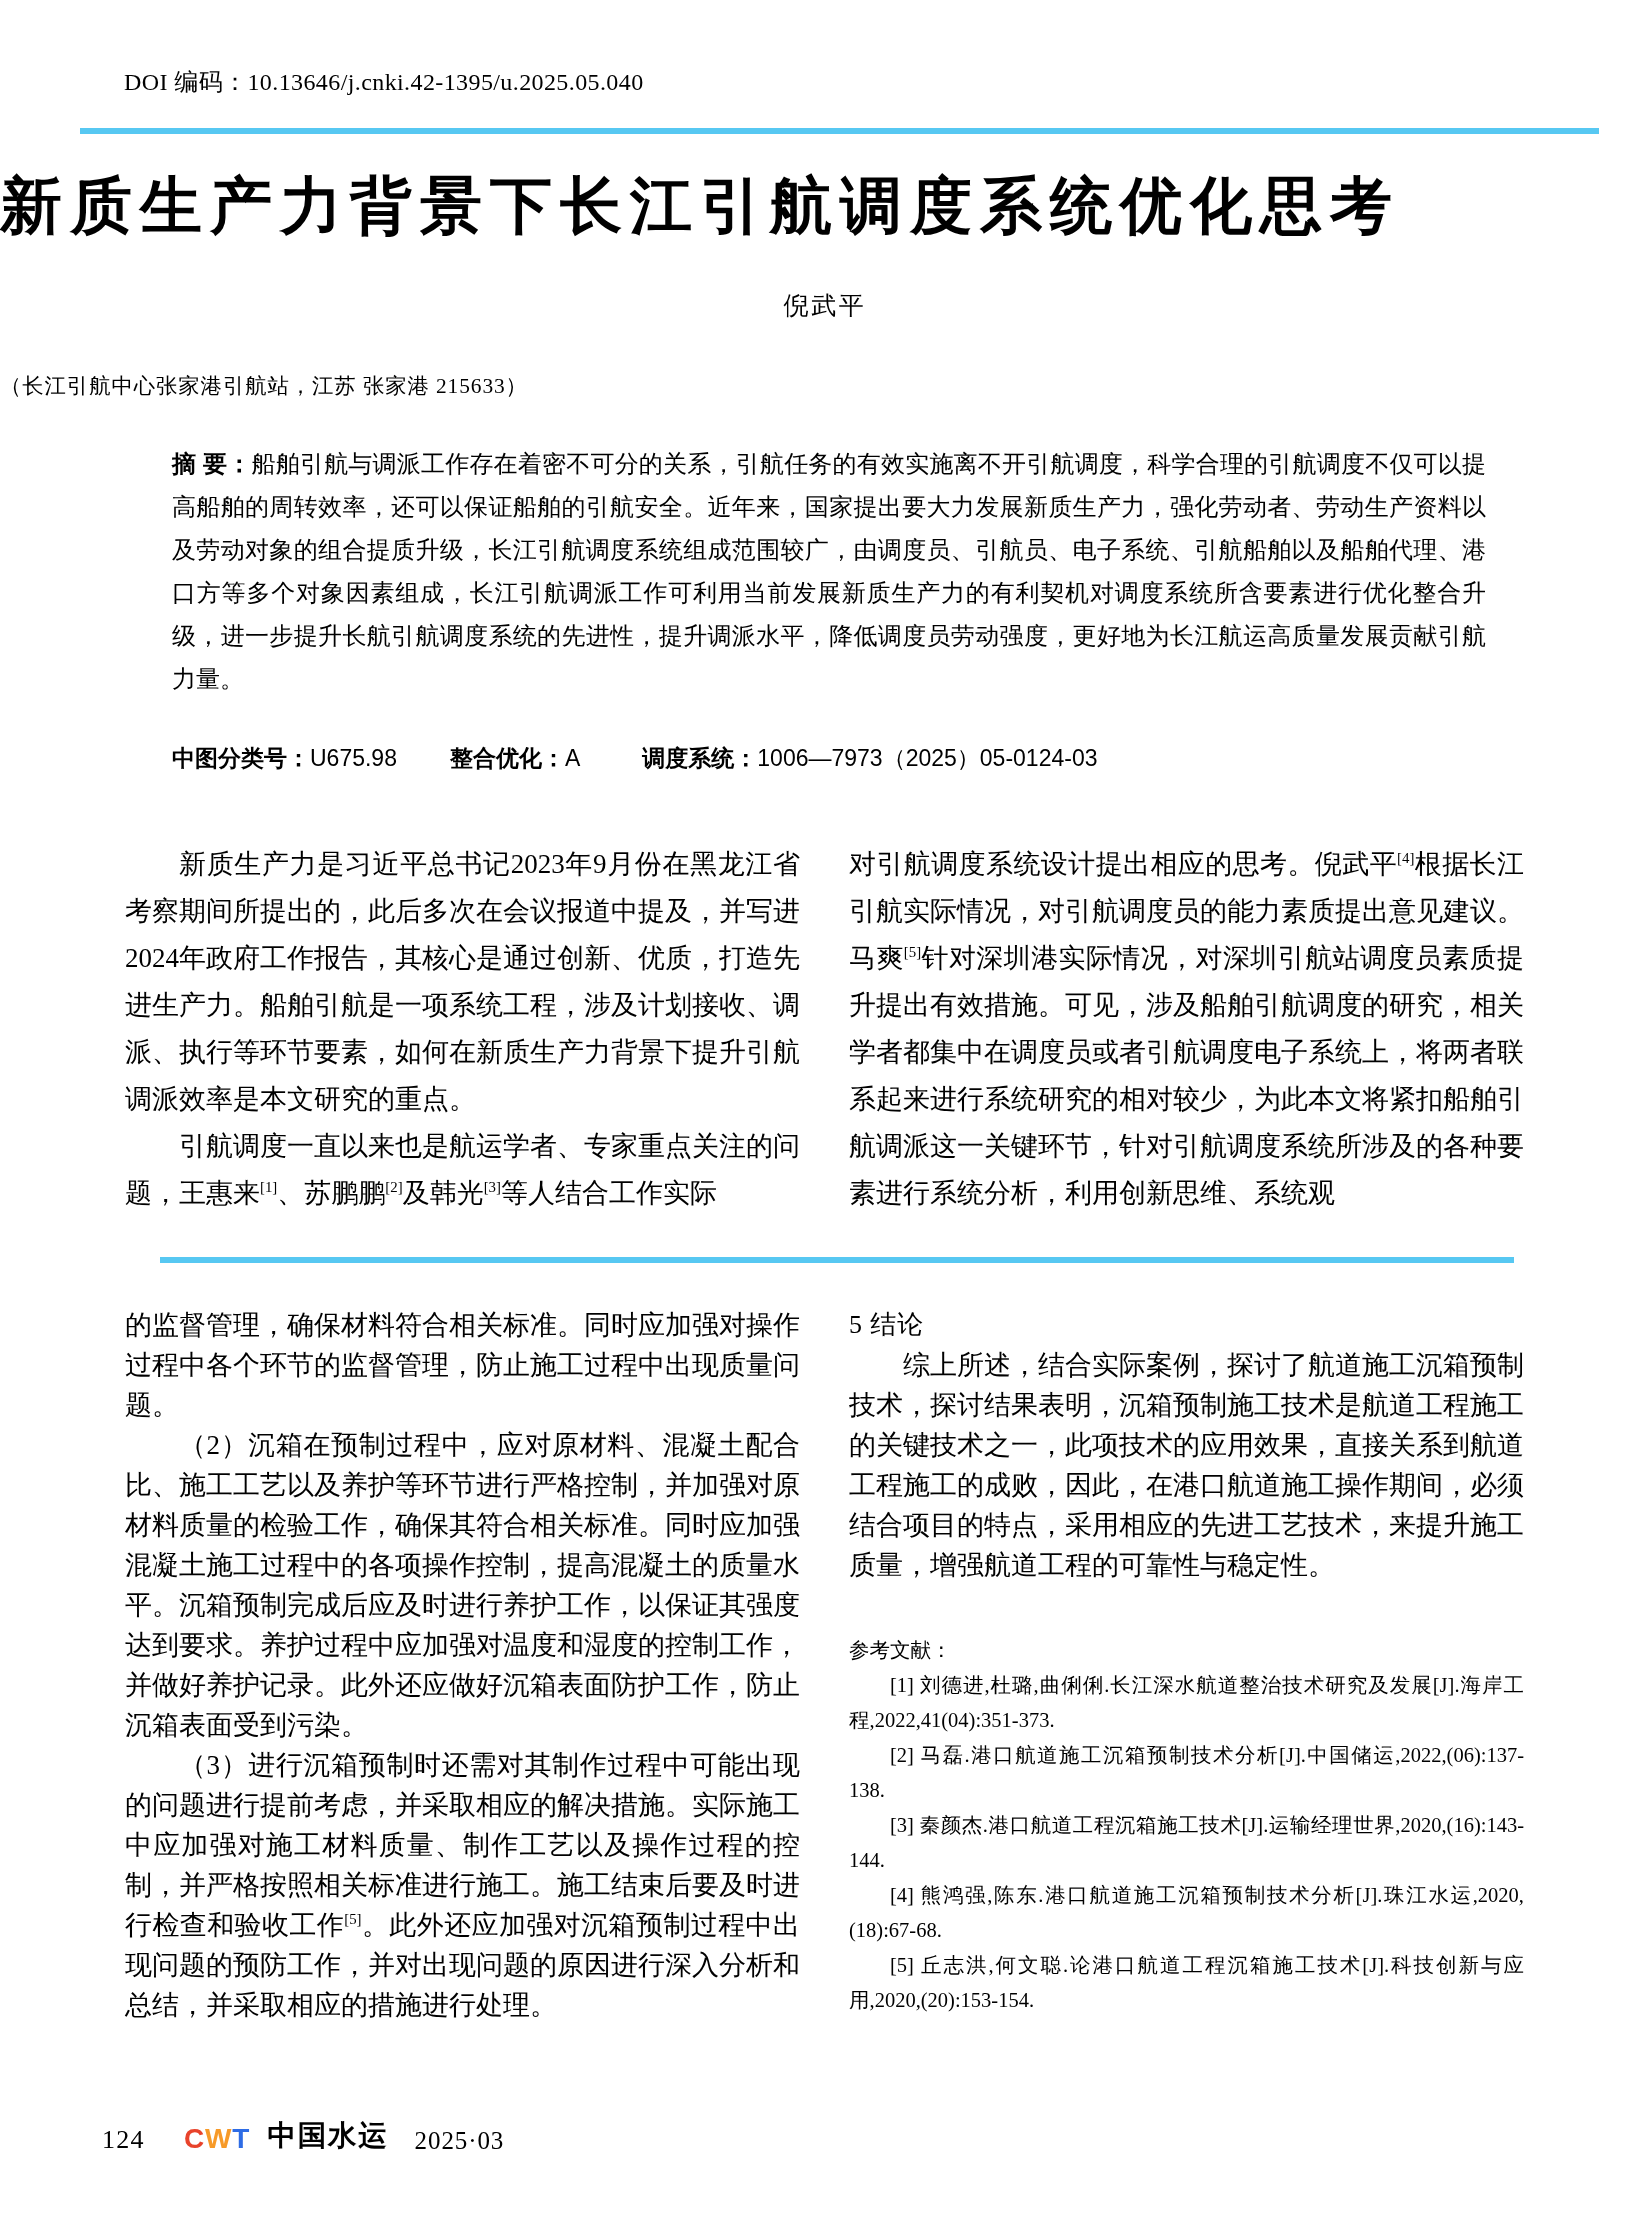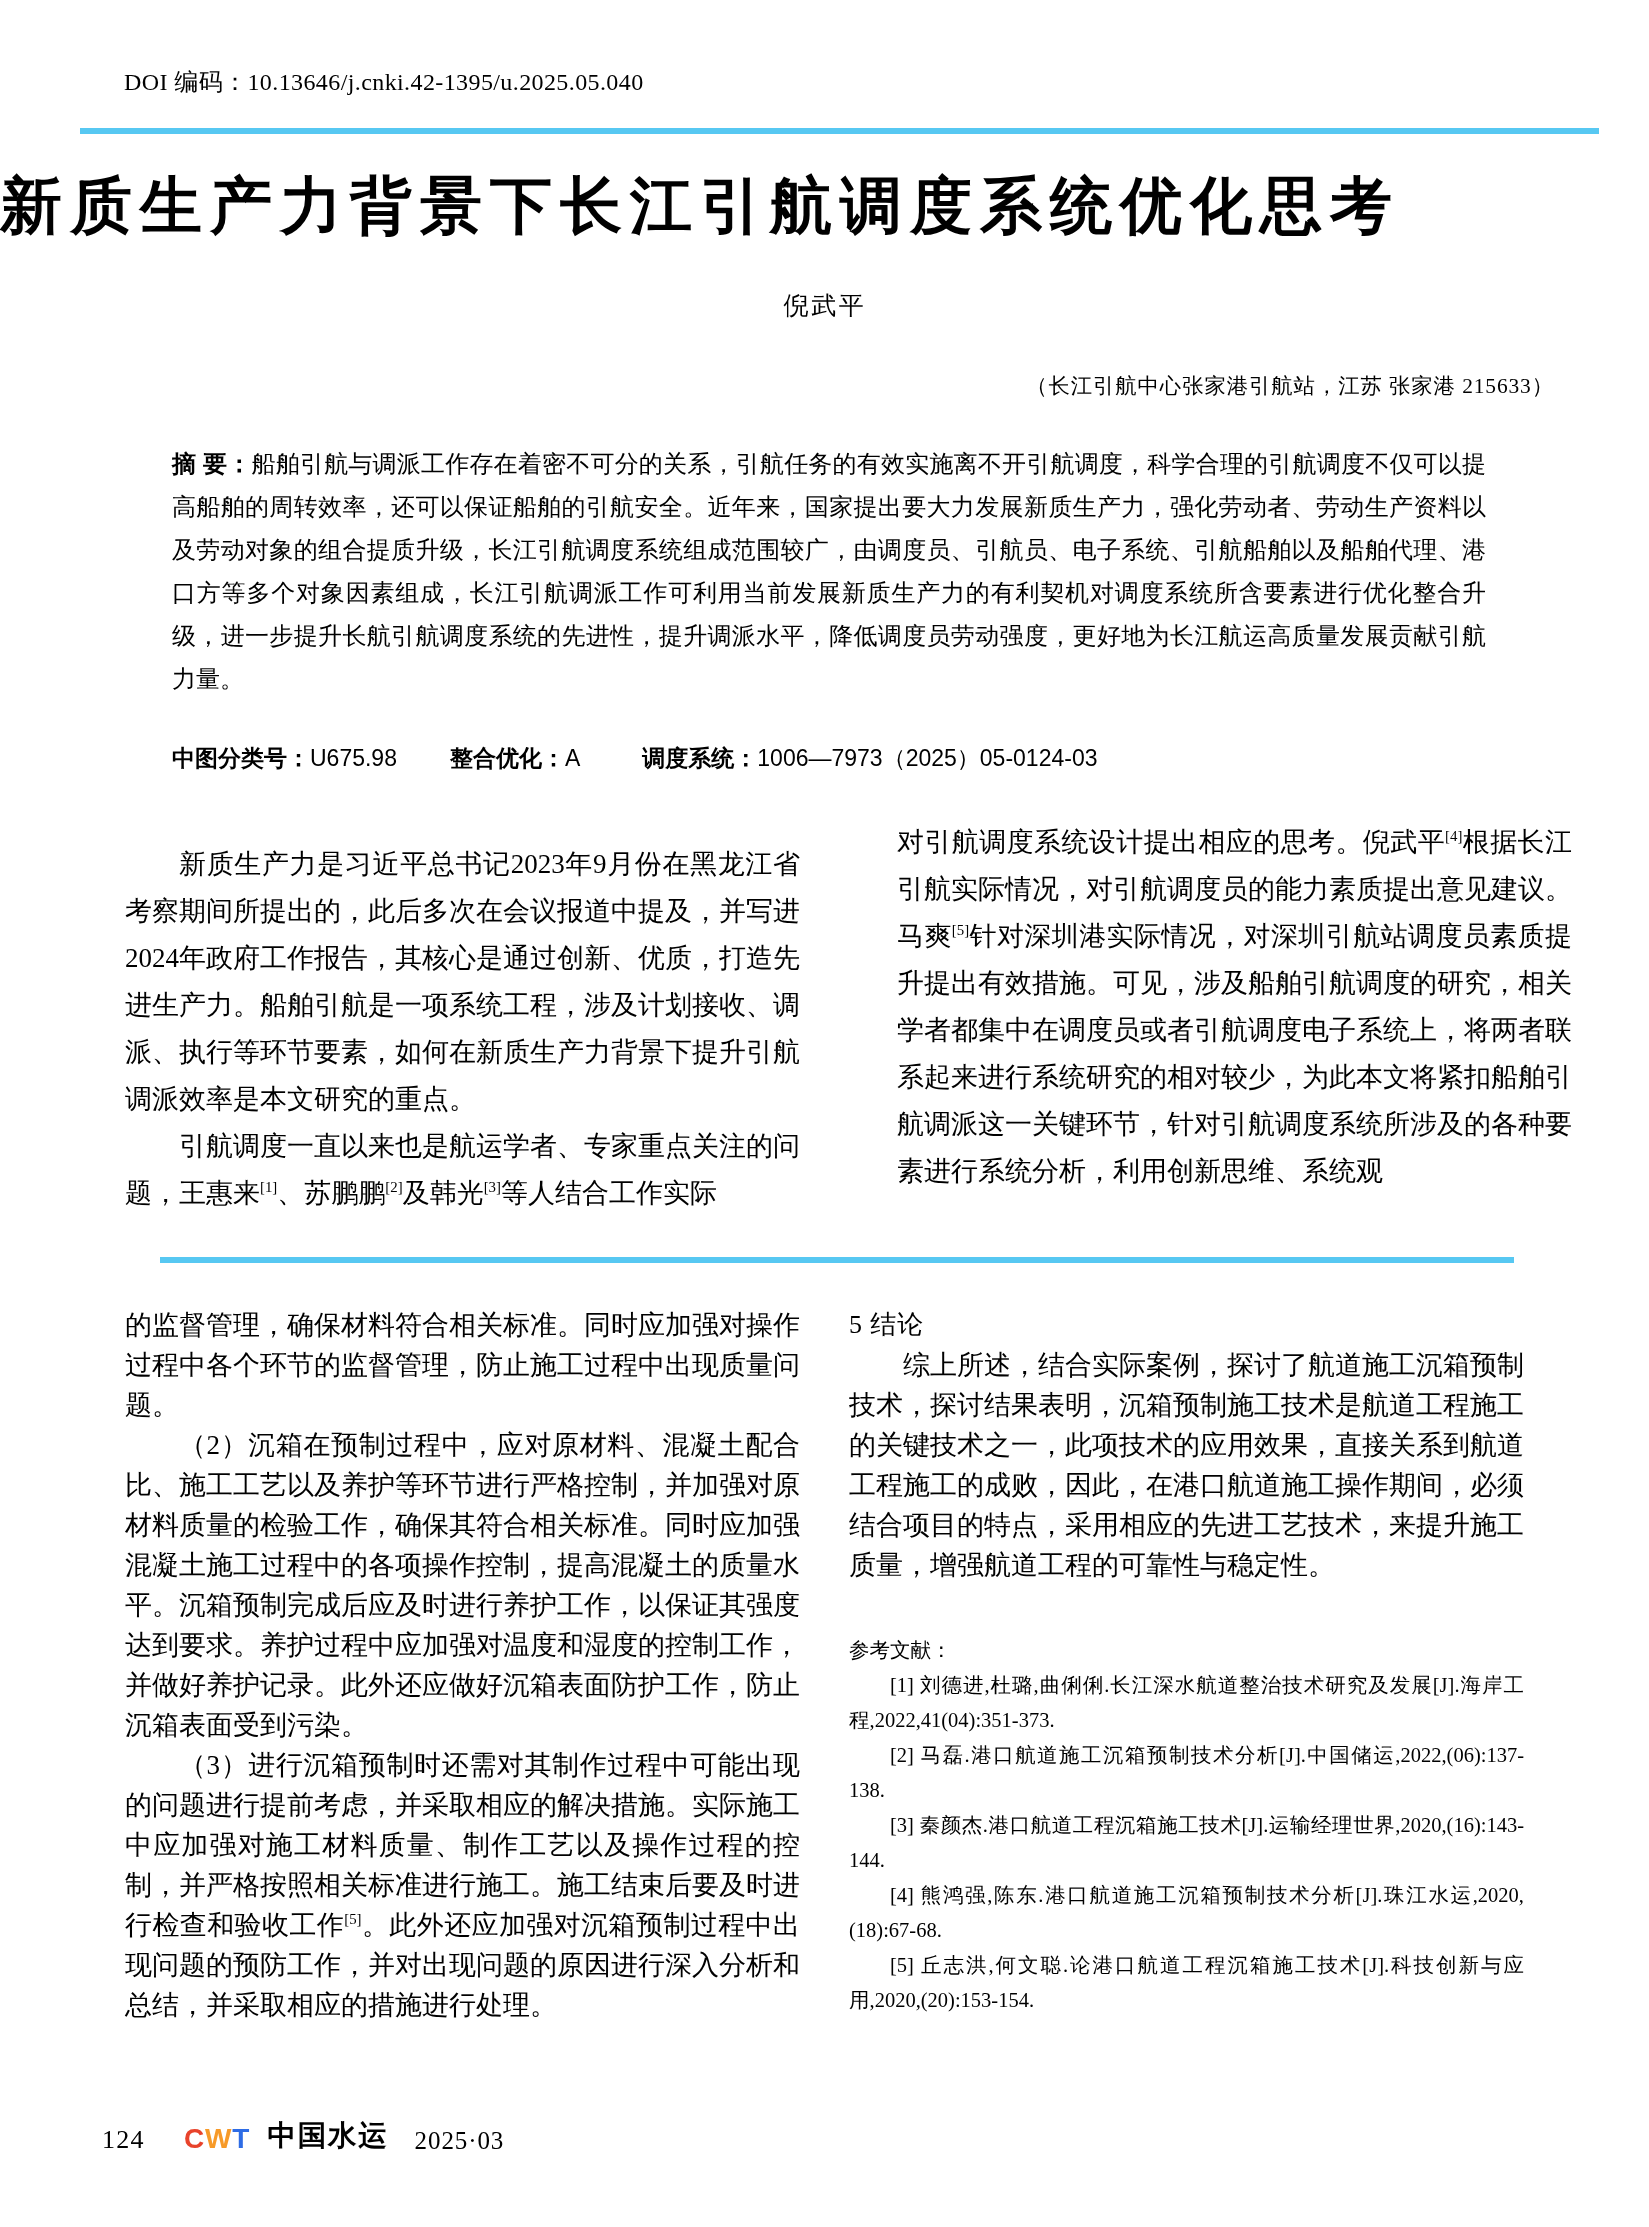--- a/index.html
+++ b/index.html
@@ -22,36 +22,36 @@
     position:absolute;left:0;top:164px;width:1388px;
     text-align:center;font-size:62px;font-weight:bold;
     letter-spacing:8px;white-space:nowrap;
   }
   .author{
     position:absolute;left:0;top:289px;width:1650px;
     text-align:center;font-size:25px;letter-spacing:2.7px;
   }
   .affiliation{
     position:absolute;left:0;top:371px;width:1554px;
-    text-align:right;font-size:21.4px;letter-spacing:0.9px;
+    text-align:left;font-size:21.4px;letter-spacing:0.9px;
   }
   .meta-block{
     position:absolute;left:172px;top:442px;width:1314px;
     font-size:24px;line-height:43px;text-align:justify;
   }
   .b-label{font-family:"Liberation Sans","DejaVu Sans",sans-serif;font-weight:bold;}
   .kw-line{position:absolute;left:172px;top:697px;width:1314px;font-size:24px;line-height:43px;}
   .clc-line{position:absolute;left:172px;top:737px;width:1336px;font-size:23px;line-height:43px;white-space:nowrap;}
   .clc-value{font-family:"Liberation Sans","DejaVu Sans",sans-serif;}
   .gap1{display:inline-block;width:53px;}
   .gap2{display:inline-block;width:62px;}
   .col{position:absolute;width:675px;text-align:justify;}
   .col p{margin:0;}
   .col-tl{left:125px;top:841px;font-size:27px;line-height:47px;}
-  .col-tr{left:849px;top:819px;font-size:27px;line-height:47px;margin-left:48px;}
+  .col-tr{left:849px;top:841px;font-size:27px;line-height:47px;}
   .col-bl{left:125px;top:1305px;font-size:27px;line-height:40px;}
   .col-br{left:849px;top:1305px;font-size:27px;line-height:40px;}
   .indent{text-indent:2em;}
   sup{font-size:0.55em;vertical-align:super;line-height:0;}
   .concl-head{font-size:26px;line-height:40px;letter-spacing:0.9px;}
   .refs{margin-top:48px;font-size:20.5px;line-height:35px;text-align:justify;}
   .refs p{margin:0;}
   .refs .indent{text-indent:2em;}
   .footer{
     position:absolute;left:102px;top:2117px;

